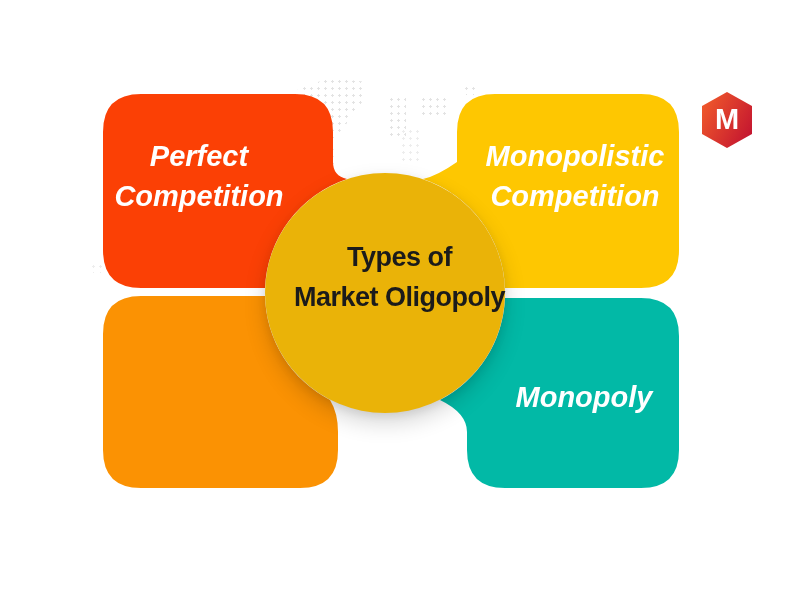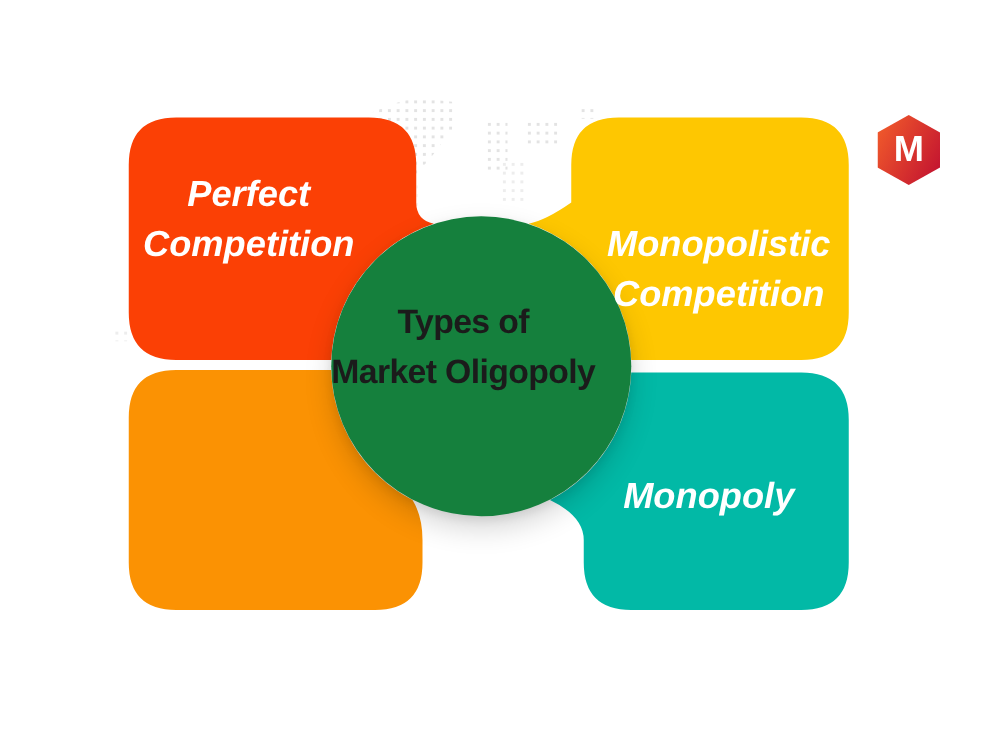--- a/index.html
+++ b/index.html
@@ -19,29 +19,29 @@
   
   .quads{position:absolute;left:0;top:0;z-index:1;}
   
   .label{
     position:absolute;z-index:4;
     display:flex;align-items:center;justify-content:center;
     text-align:center;color:#ffffff;font-weight:bold;
     font-size:29px;line-height:40px;letter-spacing:0;font-style:italic;
   }
   .label.tl{left:104px;top:132px;width:190px;height:88px;}
-  .label.tr{left:480px;top:132px;width:190px;height:88px;margin-top:40px;}
+  .label.tr{left:480px;top:132px;width:190px;height:88px;}
   .label.bl{left:103px;top:374px;width:185px;height:42px;}
-  .label.br{left:467px;top:376px;width:200px;height:42px;}
+  .label.br{left:484px;top:376px;width:200px;height:42px;}
   
   .circle{
     position:absolute;z-index:3;left:265px;top:173px;width:240px;height:240px;
-    background:#15803d;border-radius:50%;
+    background:#eab308;border-radius:50%;
     box-shadow:0 10px 22px rgba(0,0,0,.16), 0 3px 8px rgba(0,0,0,.08);
-    display:flex;flex-direction:column;align-items:flex-start;justify-content:center;
+    display:flex;flex-direction:column;align-items:flex-end;justify-content:center;
     padding-bottom:0;box-sizing:border-box;
   }
   .circle .title{
     transform:translateY(-16px);
     text-align:center;color:#1b1b1b;font-weight:bold;
     font-size:27px;line-height:40px;letter-spacing:-0.5px;white-space:nowrap;
   }
   
   .logo{position:absolute;z-index:5;left:702px;top:92px;}
 </style>

